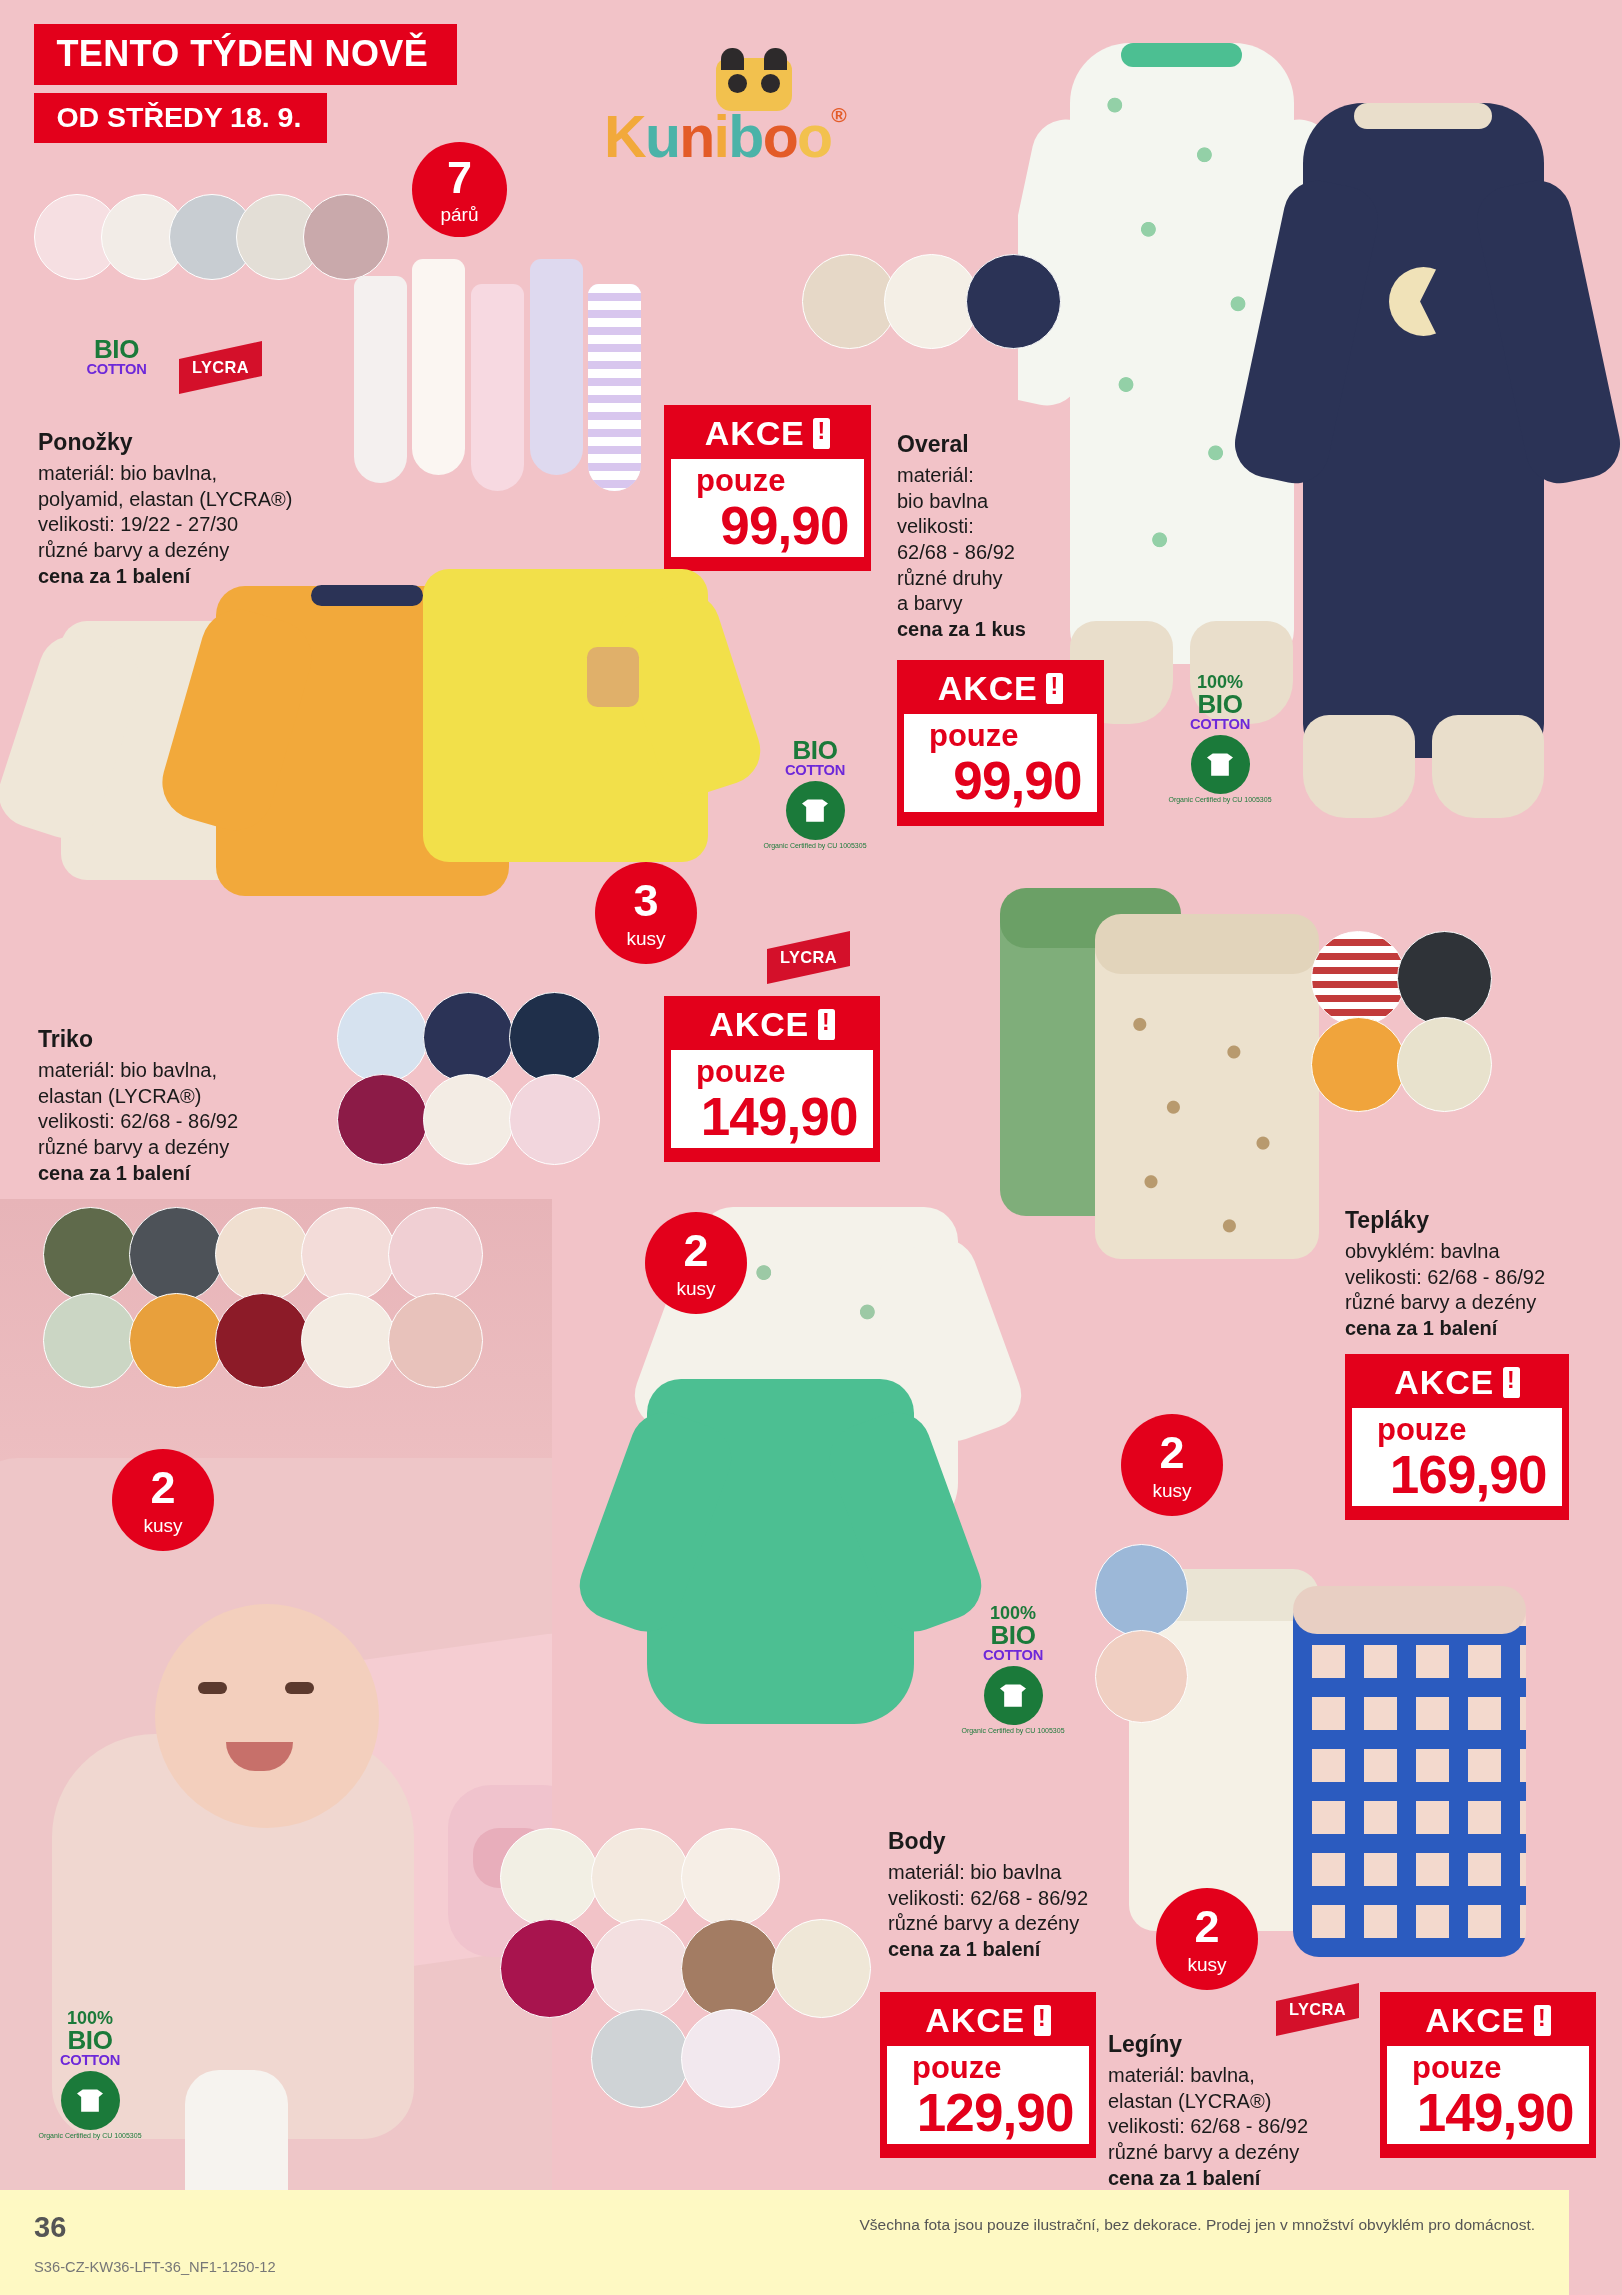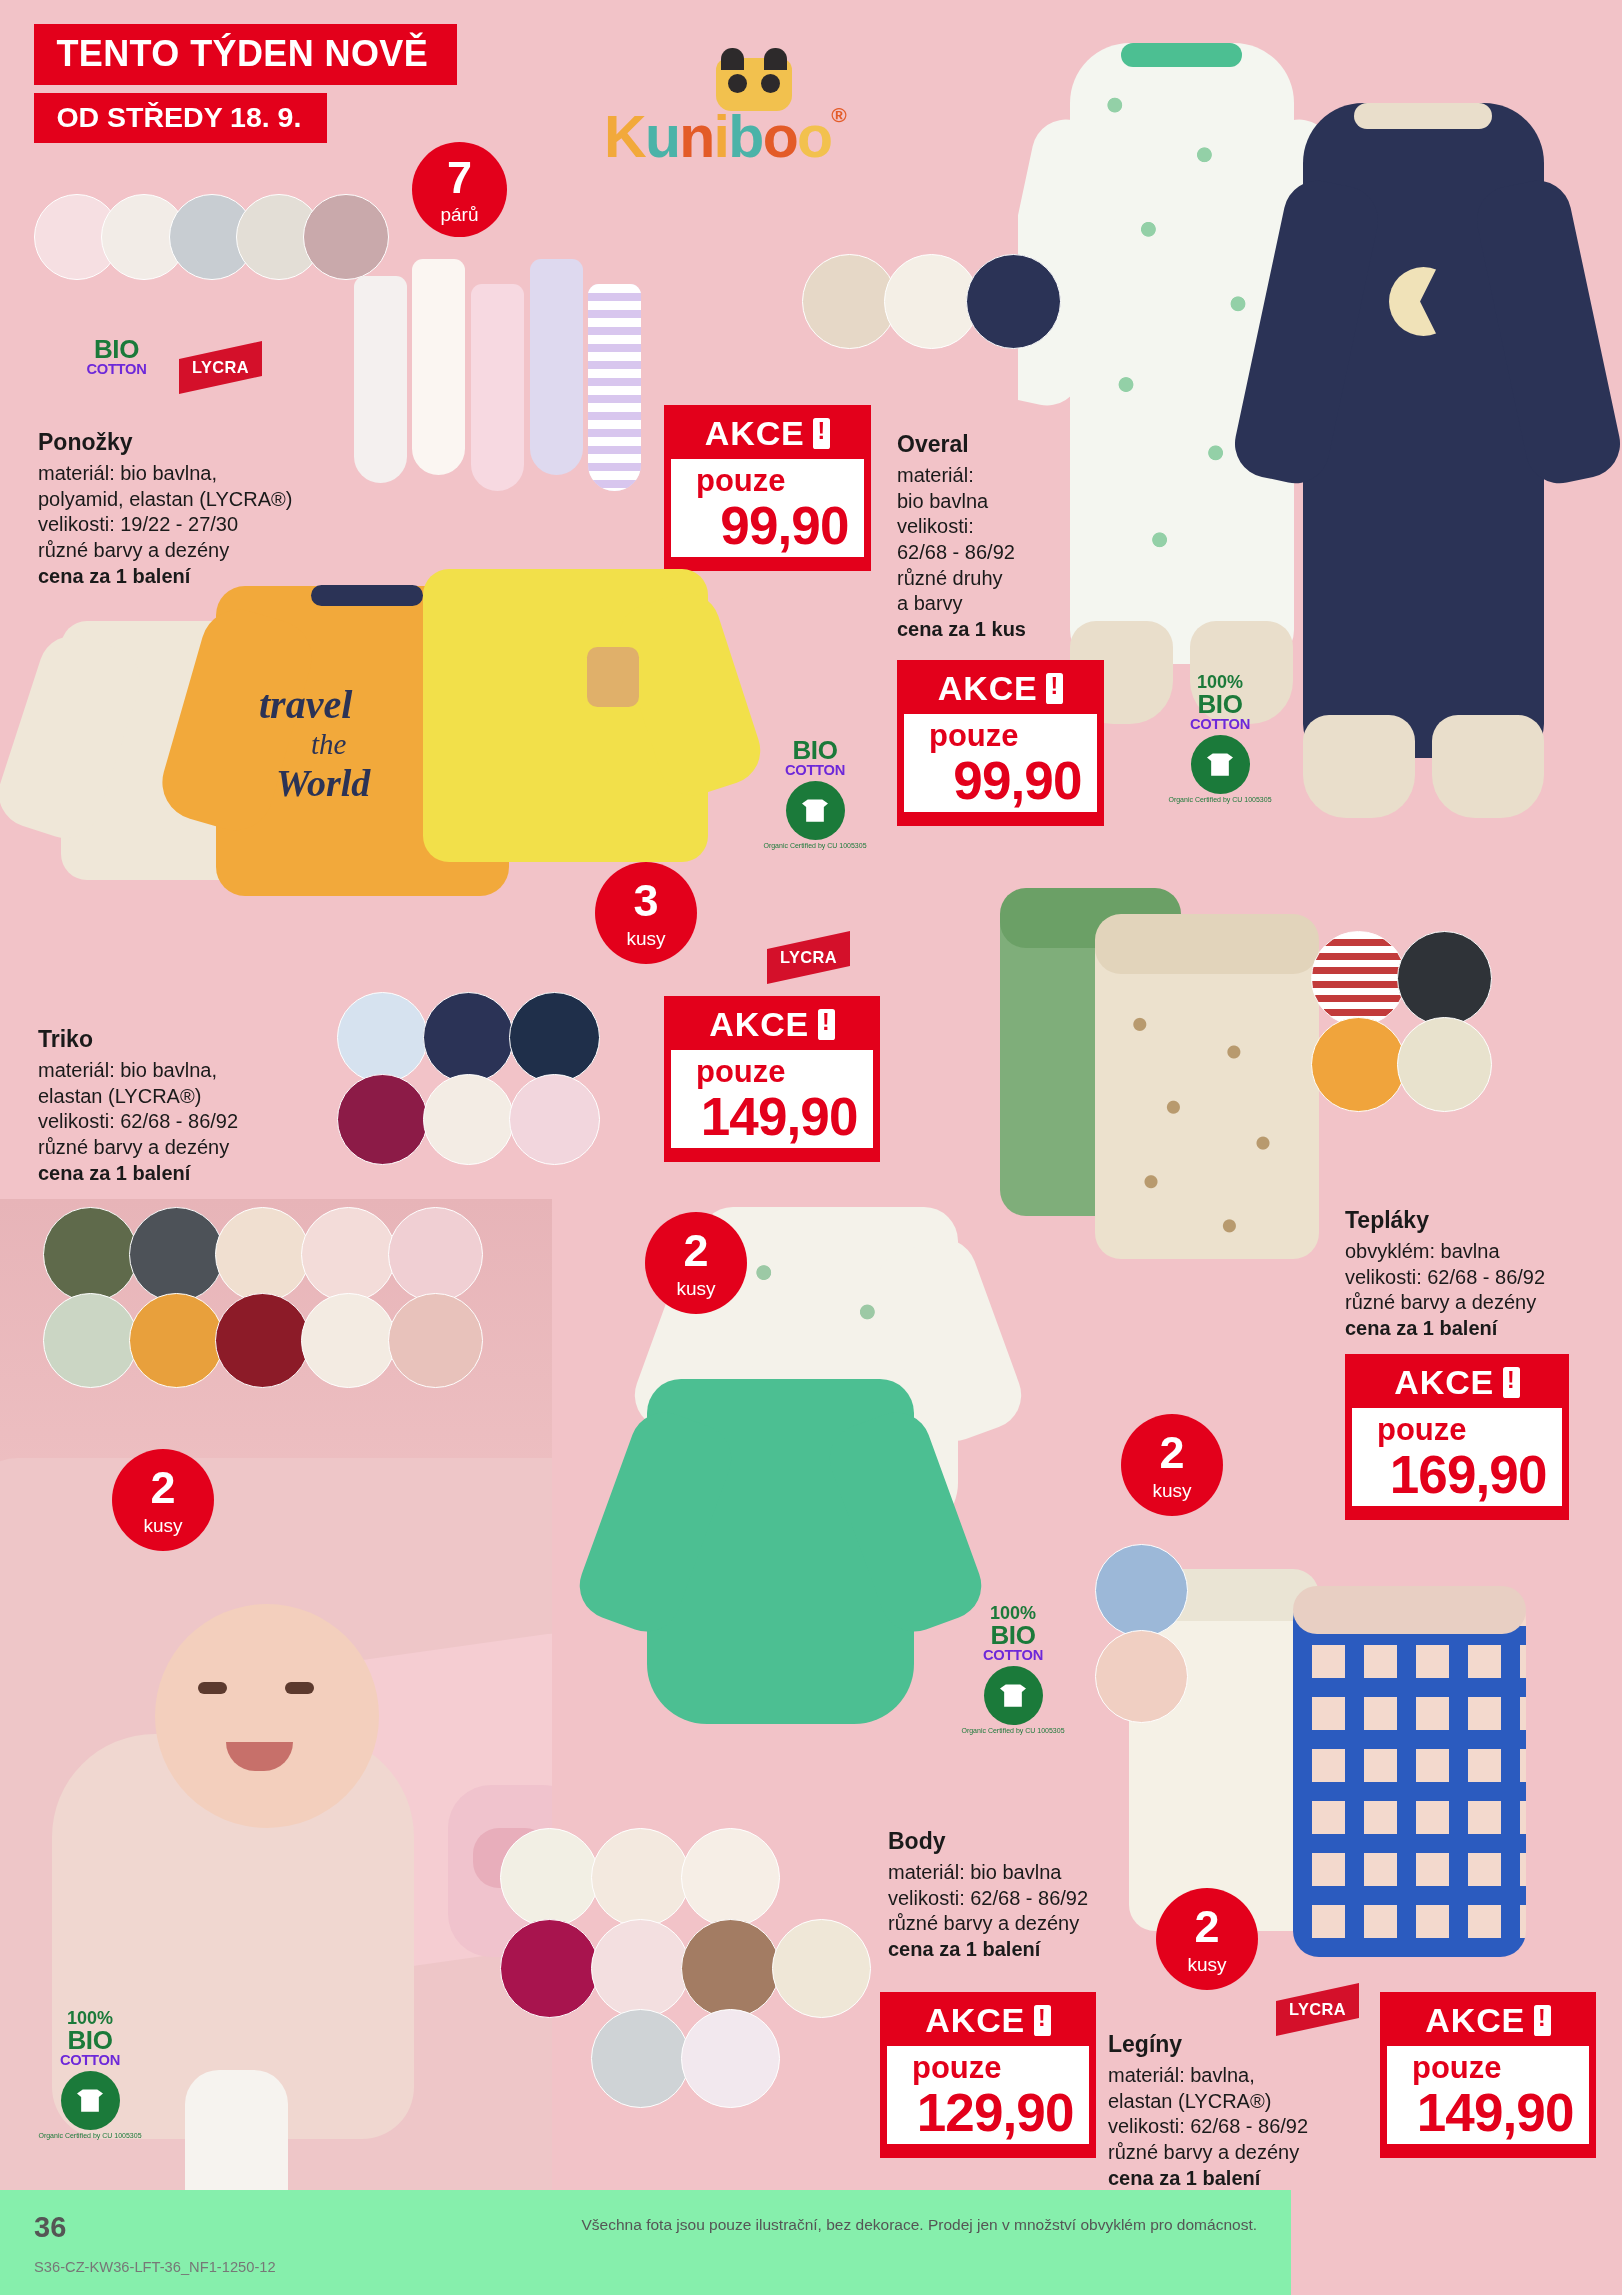--- a/index.html
+++ b/index.html
@@ -334,25 +334,20 @@
 
     <div class="abs" style="left:164px; top:17px; width:293px; height:310px; background:#f2a93b; border-radius:29px;"></div>
     <div class="abs" style="left:129px; top:43px; width:112px; height:216px; background:#f2a93b; border-radius:38px; transform:rotate(16deg);"></div>
     <div class="abs" style="left:388px; top:43px; width:112px; height:216px; background:#f2a93b; border-radius:38px; transform:rotate(-16deg);"></div>
     <div class="abs" style="left:259px; top:15.5px; width:112px; height:21px; background:#2b3356; border-radius:15.5px;"></div>
 
     <div class="abs" style="left:371px; top:0px; width:285px; height:293px; background:#f2e04a; border-radius:26px;"></div>
     <div class="abs" style="left:586px; top:26px; width:103px; height:198px; background:#f2e04a; border-radius:34px; transform:rotate(-18deg);"></div>
     <div class="abs" style="left:535px; top:78px; width:52px; height:60px; background:#e0b06a; border-radius:10.3px;"></div>
 
-    <div class="abs" style="left:207px; top:112px; width:224px; color:#2b3356; font-family:'Liberation Serif', serif;">
-      <div style="font-size:40px; font-style:italic; font-weight:700;">travel</div>
-      <div style="font-size:29px; font-style:italic; margin-left:52px;">the</div>
-      <div style="font-size:38px; font-style:italic; font-weight:700; margin-left:17px;">World</div>
-    </div>
   </div>
 
   <div class="abs bio" style="left:759px; top:737px; width:112px;">
     <div class="bi">BIO</div>
     <div class="co">COTTON</div>
     <div class="gots">
         <div class="tshirt"></div>
       </div>
     <div class="gots-caption">Organic Certified by CU 1005305</div>
   </div>
@@ -597,20 +592,20 @@
     <div class="akce">
         <span>AKCE</span>
         <span class="bang">!</span>
       </div>
     <div class="pw">
       <div class="pouze">pouze</div>
       <div class="val"><span>149</span><span class="dec">,90</span></div>
     </div>
   </div>
 
-  <div class="abs" style="left:0; top:2190px; width:1291px; height:105px; background:#86efac;">
+  <div class="abs" style="left:0; top:2190px; width:1569px; height:105px; background:#fef9c3;">
     <div class="abs pagenum" style="left:34px; top:21px;">36</div>
     <div class="abs code" style="left:34px; top:69px;">S36-CZ-KW36-LFT-36_NF1-1250-12</div>
     <div class="abs disclaimer" style="right:34px; top:26px;">Všechna fota jsou pouze ilustrační, bez dekorace. Prodej jen v množství obvyklém pro domácnost.</div>
   </div>
 
 </div>
 
 
 </body></html>

